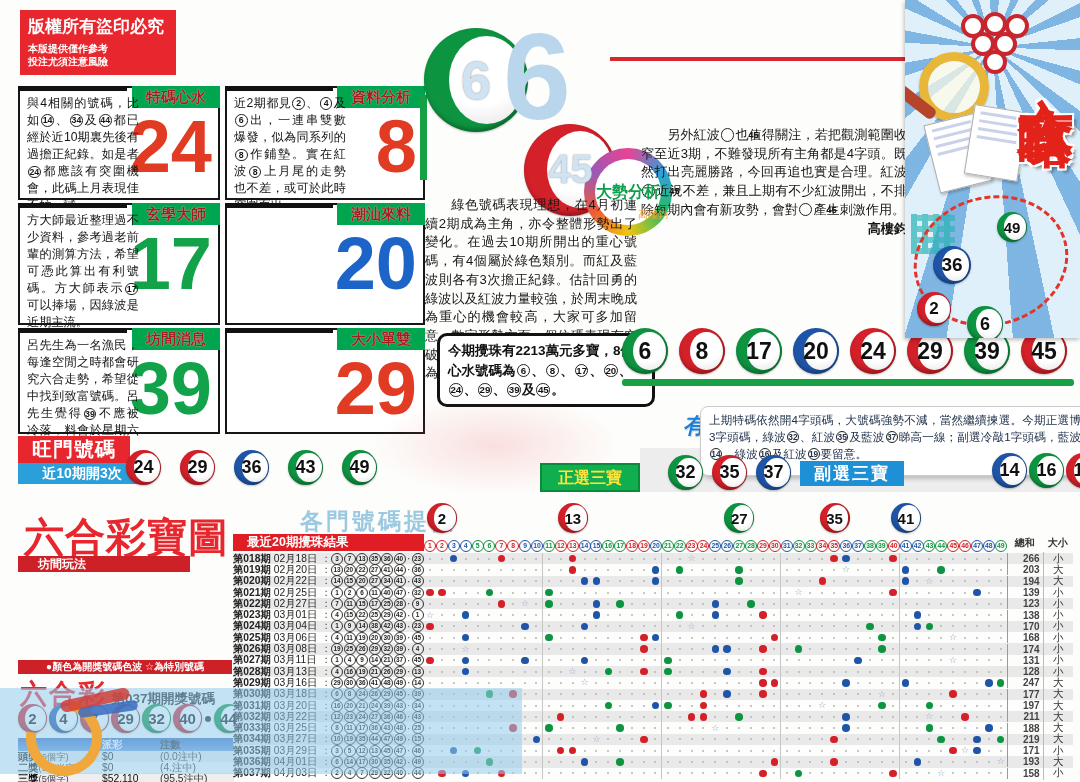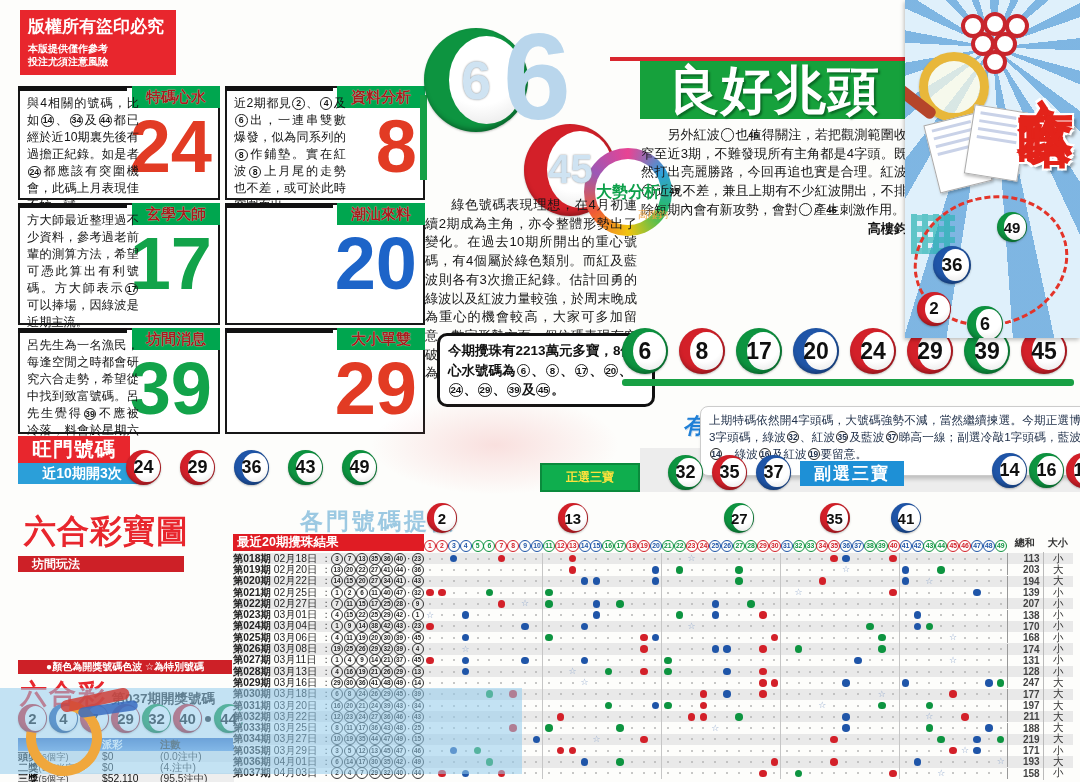--- a/index.html
+++ b/index.html
@@ -63,21 +63,21 @@
   .hot-sub{left:18px;top:463px;width:128px;height:21px;background:#2b9fd9;color:#fff;font-weight:bold;
            font-size:14px;text-align:center;line-height:21px;}
   .hot-balls{left:126px;top:450px;display:flex;gap:19px;}
   .pick-band{left:640px;top:448px;width:440px;height:44px;background:#ededed;}
   .affinity{left:683px;top:411px;color:#1f7fd6;font-weight:bold;font-size:22px;font-style:italic;
             text-shadow:1px 1px 0 #cde;}
   .side-note{left:700px;top:406px;width:372px;min-height:58px;background:#fff;border:1px solid #ccc;
              border-radius:8px;box-shadow:2px 3px 4px rgba(0,0,0,.2);padding:5px 8px;
              font-size:11.6px;line-height:1.45;color:#20304a;text-align:justify;}
   .badgeG{left:540px;top:463px;width:96px;height:25px;background:#0fae4e;color:#ffe23c;
-          font-weight:bold;font-size:12px;text-align:center;line-height:25px;border:2px solid #0a8a3c;}
+          font-weight:bold;font-size:16px;text-align:center;line-height:25px;border:2px solid #0a8a3c;}
   .badgeB{left:800px;top:461px;width:104px;height:25px;background:#1e90d6;color:#fff;
           font-weight:bold;font-size:17px;text-align:center;line-height:25px;letter-spacing:2px;}
   .primary-balls{left:668px;top:455px;display:flex;gap:9px;}
   .secondary-balls{left:992px;top:453px;display:flex;gap:2px;}
   .edge-green{left:420px;top:95px;width:7px;height:85px;background:#15a046;}
   .smudge{left:370px;top:395px;width:250px;height:100px;
           background:radial-gradient(ellipse at 50% 50%,rgba(235,120,120,.22),rgba(235,120,120,0) 70%);}
   
   .banner{left:905px;top:0;width:175px;height:338px;background:#dff0fb;overflow:hidden;
           box-shadow:-1px 2px 4px rgba(0,0,0,.25);}
@@ -94,42 +94,42 @@
   .ticket{position:absolute;width:52px;height:68px;background:#fff;border:1px solid #aaa;
        box-shadow:1px 2px 3px rgba(0,0,0,.25);}
   .ticket i{display:block;height:3px;background:#c9d2e8;margin:5px 6px 0 6px;}
   .dash-oval{position:absolute;left:8px;top:196px;width:150px;height:124px;border:3px dashed #e3342a;
        border-radius:50%;transform:rotate(-14deg);}
   .teal-dots{position:absolute;left:6px;top:214px;width:44px;height:40px;
        background:repeating-linear-gradient(90deg,#2ab3b3 0 6px,transparent 6px 11px),
                   repeating-linear-gradient(0deg,rgba(42,179,179,.9) 0 6px,rgba(255,255,255,0) 6px 11px);
        opacity:.7;}
   
-  .tp-title{left:24px;top:510px;font-size:32px;font-weight:bold;color:#e8262d;letter-spacing:1px;}
+  .tp-title{left:24px;top:510px;font-size:40px;font-weight:bold;color:#e8262d;letter-spacing:1px;}
   .tp-bar1{left:18px;top:556px;width:152px;height:16px;background:#cd2027;color:#fff;font-weight:bold;
-           font-size:12px;line-height:16px;padding-left:14px;}
+           font-size:12px;line-height:16px;padding-left:20px;}
   .tp-rules{left:18px;top:576px;width:214px;font-size:11px;line-height:13.4px;color:#222;}
   .tp-rules div.ind{padding-left:16px;}
   .tp-legend{left:18px;top:660px;width:214px;height:14px;background:#cd2027;color:#fff;font-size:10px;
              line-height:14px;text-align:center;font-weight:bold;}
   .tp-drawline{left:20px;top:676px;white-space:nowrap;}
   .tp-drawline .t{font-size:27px;font-weight:bold;color:#e8262d;letter-spacing:2px;}
   .tp-drawline .s{font-size:13.5px;font-weight:bold;color:#222;}
   .draw-balls{left:18px;top:704px;display:flex;gap:2px;align-items:center;}
   .sep-dot{width:6px;height:6px;border-radius:50%;background:#222;margin:0 1px;flex:none;}
   .prize{left:18px;top:738px;width:216px;font-size:10.3px;}
   .prize-head{display:flex;background:linear-gradient(#3e6fc0,#6fa0e0);color:#fff;font-weight:bold;height:13px;line-height:13px;}
   .prize-row{display:flex;height:11.2px;line-height:11.2px;white-space:nowrap;}
   .prize-row:nth-child(odd){background:#eee;}
   .pc1{width:84px;font-weight:bold;} .pc1 em{font-style:normal;font-weight:normal;font-size:9.3px;color:#444;}
   .pc2{width:58px;} .pc3{width:74px;color:#333;}
   
   .provider{left:300px;top:506px;color:#9cc9e2;font-size:23px;font-weight:bold;letter-spacing:3px;}
   .res-bar{left:233px;top:534px;width:191px;height:17px;background:#e01c24;color:#fff;font-weight:bold;
-           font-size:12.5px;line-height:17px;padding-left:4px;box-sizing:border-box;}
+           font-size:12.5px;line-height:17px;padding-left:14px;box-sizing:border-box;}
   .res-head{left:424px;top:534px;display:flex;height:17px;align-items:center;}
   .res-head .hc{width:11.9px;text-align:center;flex:none;}
   .res-head .hc b{display:inline-block;width:10px;height:10px;line-height:10px;border:1px solid currentColor;
                   border-radius:50%;font-size:6.8px;font-weight:bold;}
   .res-head .hs{width:36px;font-size:10px;font-weight:bold;text-align:center;color:#333;flex:none;}
   .res-head .hz{width:30px;font-size:10px;font-weight:bold;text-align:center;color:#333;flex:none;}
   .rows{left:233px;top:553px;}
   .rrow{display:flex;height:11.3px;align-items:center;}
   .rrow.alt{background:#e9e9e9;}
   .rl{width:191px;display:flex;align-items:center;font-size:10.3px;white-space:nowrap;flex:none;color:#222;}
@@ -208,21 +208,20 @@
   <div class="abs ball ballR ball45big" style="width:92px;height:92px">
       <span style="font-size:40px">45</span>
     </div>
   <div class="abs trend-logo">
     <span class="t1">大勢分析</span>
     <span class="t2">高樓鈞</span>
   </div>
 
   
   <div class="abs jack-line"></div>
-  <div class="abs headline">良好兆頭</div>
 
   
   <div class="abs artcol" style="left:425px;top:196px;width:212px;height:172px">
     <p>綠色號碼表現理想，在4月初連續2期成為主角，亦令整體形勢出了變化。在過去10期所開出的重心號碼，有4個屬於綠色類別。而紅及藍波則各有3次擔正紀錄。估計回勇的綠波以及紅波力量較強，於周末晚成為重心的機會較高，大家可多加留意。數字形勢方面，個位碼表現有突破，上期就有3個開出，看來有力成為新任主角。</p>
   </div>
   <div class="abs artcol" style="left:641px;top:126px;width:266px;height:212px">
     <p>另外紅波<span class="circ">45</span>也值得關注，若把觀測範圍收窄至近3期，不難發現所有主角都是4字頭。既然打出亮麗勝路，今回再追也實是合理。紅波<span class="circ">45</span>近況不差，兼且上期有不少紅波開出，不排除短期內會有新攻勢，會對<span class="circ">45</span>產生刺激作用。</p>
     <span class="byline">高樓鈞</span>
   </div>
 
@@ -636,21 +635,21 @@
         </span>
         <span class="cell">
           <i class="tiny"></i>
         </span>
         <span class="cell">
           <i class="tiny"></i>
         </span>
         <span class="cell">
           <i class="tiny"></i>
         </span>
-        <span class="sumc">113</span>
+        <span class="sumc">266</span>
         <span class="sizec">小</span>
       </div>
       <div class="rrow">
         <span class="rl">
           <span class="rp">第019期</span>
           <span class="rd">02月20日</span>
           <span class="rc">：</span>
           <span class="mini">13</span>
           <span class="mini">20</span>
           <span class="mini">22</span>
@@ -1292,21 +1291,21 @@
         </span>
         <span class="cell">
           <i class="tiny"></i>
         </span>
         <span class="cell">
           <i class="tiny"></i>
         </span>
         <span class="cell">
           <i class="tiny"></i>
         </span>
-        <span class="sumc">207</span>
+        <span class="sumc">123</span>
         <span class="sizec">小</span>
       </div>
       <div class="rrow">
         <span class="rl">
           <span class="rp">第023期</span>
           <span class="rd">03月01日</span>
           <span class="rc">：</span>
           <span class="mini">4</span>
           <span class="mini">15</span>
           <span class="mini">22</span>

